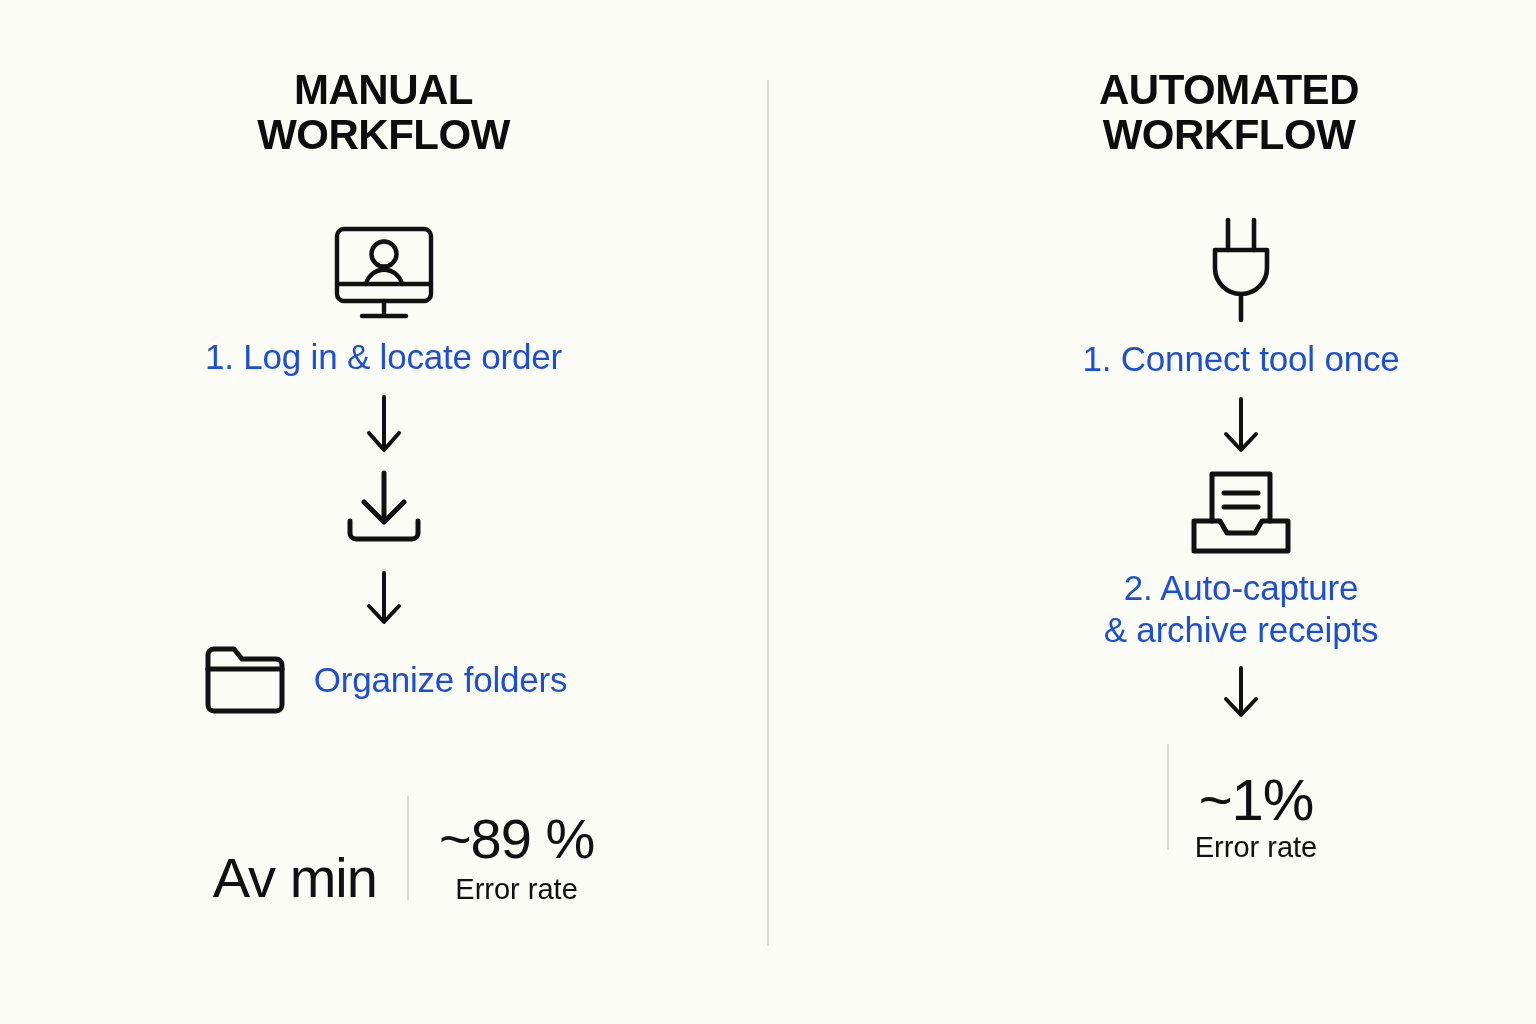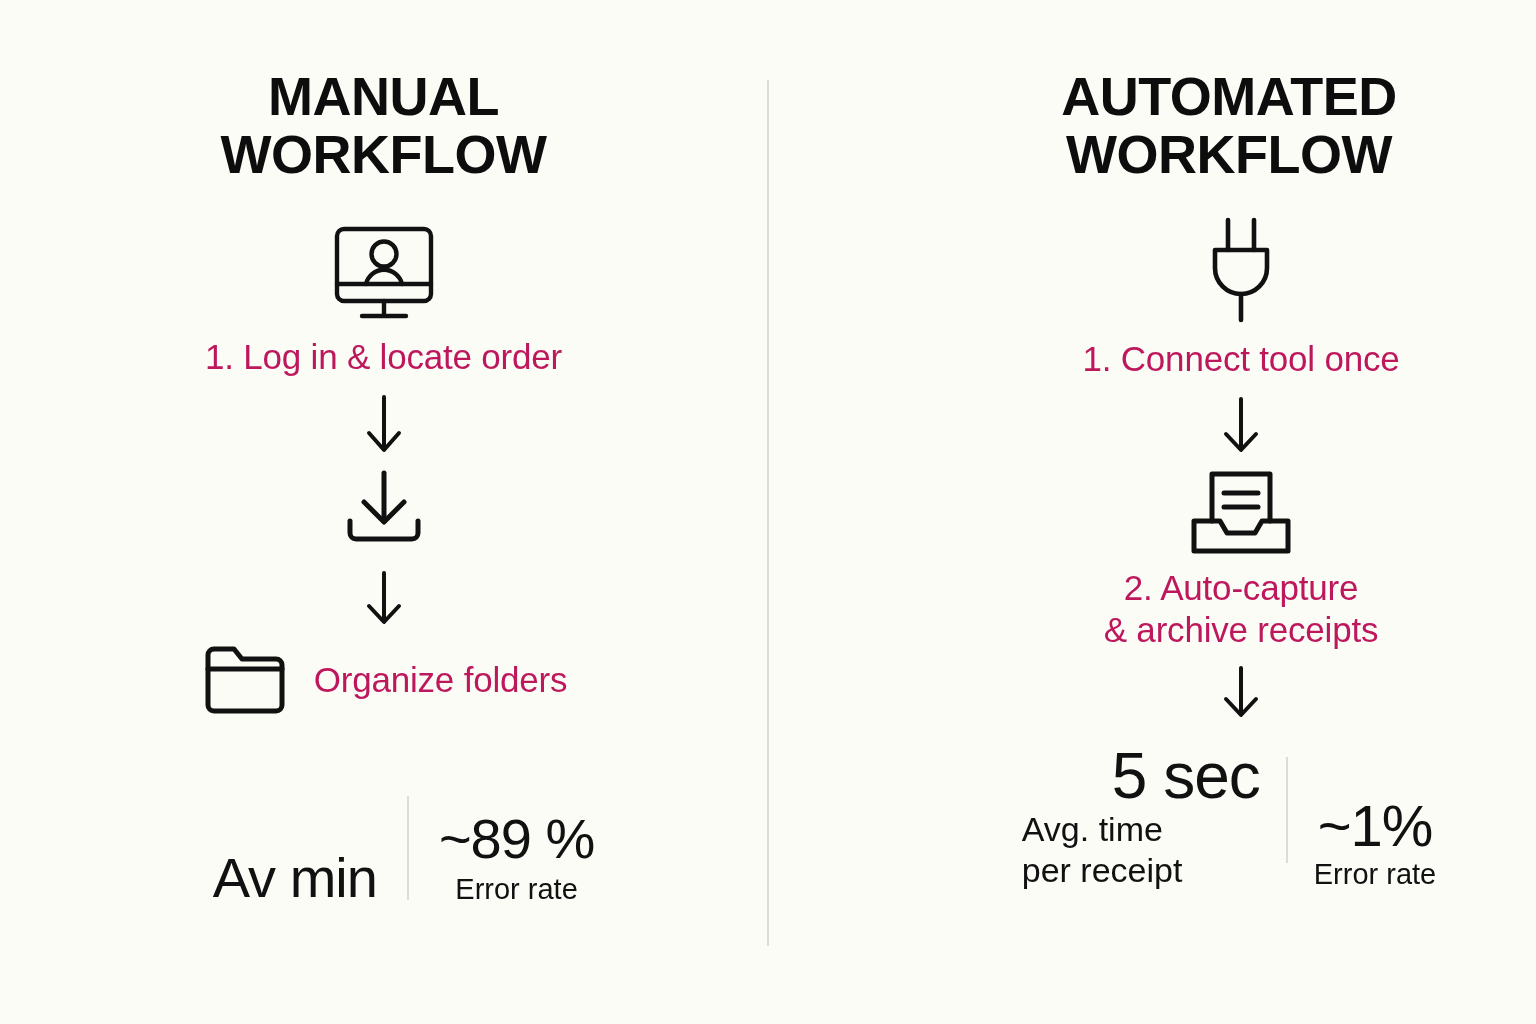--- a/index.html
+++ b/index.html
@@ -41,21 +41,21 @@
   }
   .column.left  { left: 0px;   width: 767px; }
   .column.right { left: 769px; width: 920px; }
 
   .col-title {
     position: absolute;
     left: 0;
     width: 100%;
     text-align: center;
     font-weight: 700;
-    font-size: 54px;
+    font-size: 42px;
     line-height: 1.07;
     letter-spacing: -0.5px;
     color: #0d0d0d;
     white-space: pre-line;
   }
   .column.left  .col-title { top: 68px; }
   .column.right .col-title { top: 68px; }
 
   
   .flow {
@@ -71,21 +71,21 @@
 
   .icon-wrap {
     display: block;
     line-height: 0;
   }
 
   .step-text {
     font-size: 35px;
     line-height: 1.18;
     font-weight: 400;
-    color: #be185d;
+    color: #1d4ed8;
     text-align: center;
     white-space: pre-line;
     letter-spacing: -0.2px;
   }
 
   .arrow {
     line-height: 0;
     display: block;
   }
 
@@ -278,25 +278,20 @@
       <span class="arrow" style="margin-top:14px;">
         <svg width="48" height="58" viewBox="0 0 48 58" fill="none" stroke="#111111" stroke-width="4" stroke-linecap="round" stroke-linejoin="round">
           <line x1="24" y1="4" x2="24" y2="48"></line>
           <polyline points="9,35 24,51 39,35"></polyline>
         </svg>
       </span>
 
     </div>
 
     <div class="stats">
-      <div class="stat stat-a">
-        <span class="stat-value">5 sec</span>
-        <span class="stat-label">Avg. time
-per receipt</span>
-      </div>
 
       <div class="stat-divider"></div>
 
       <div class="stat stat-b">
         <span class="stat-value">~1%</span>
         <span class="stat-label">Error rate</span>
       </div>
     </div>
 
   </div>

